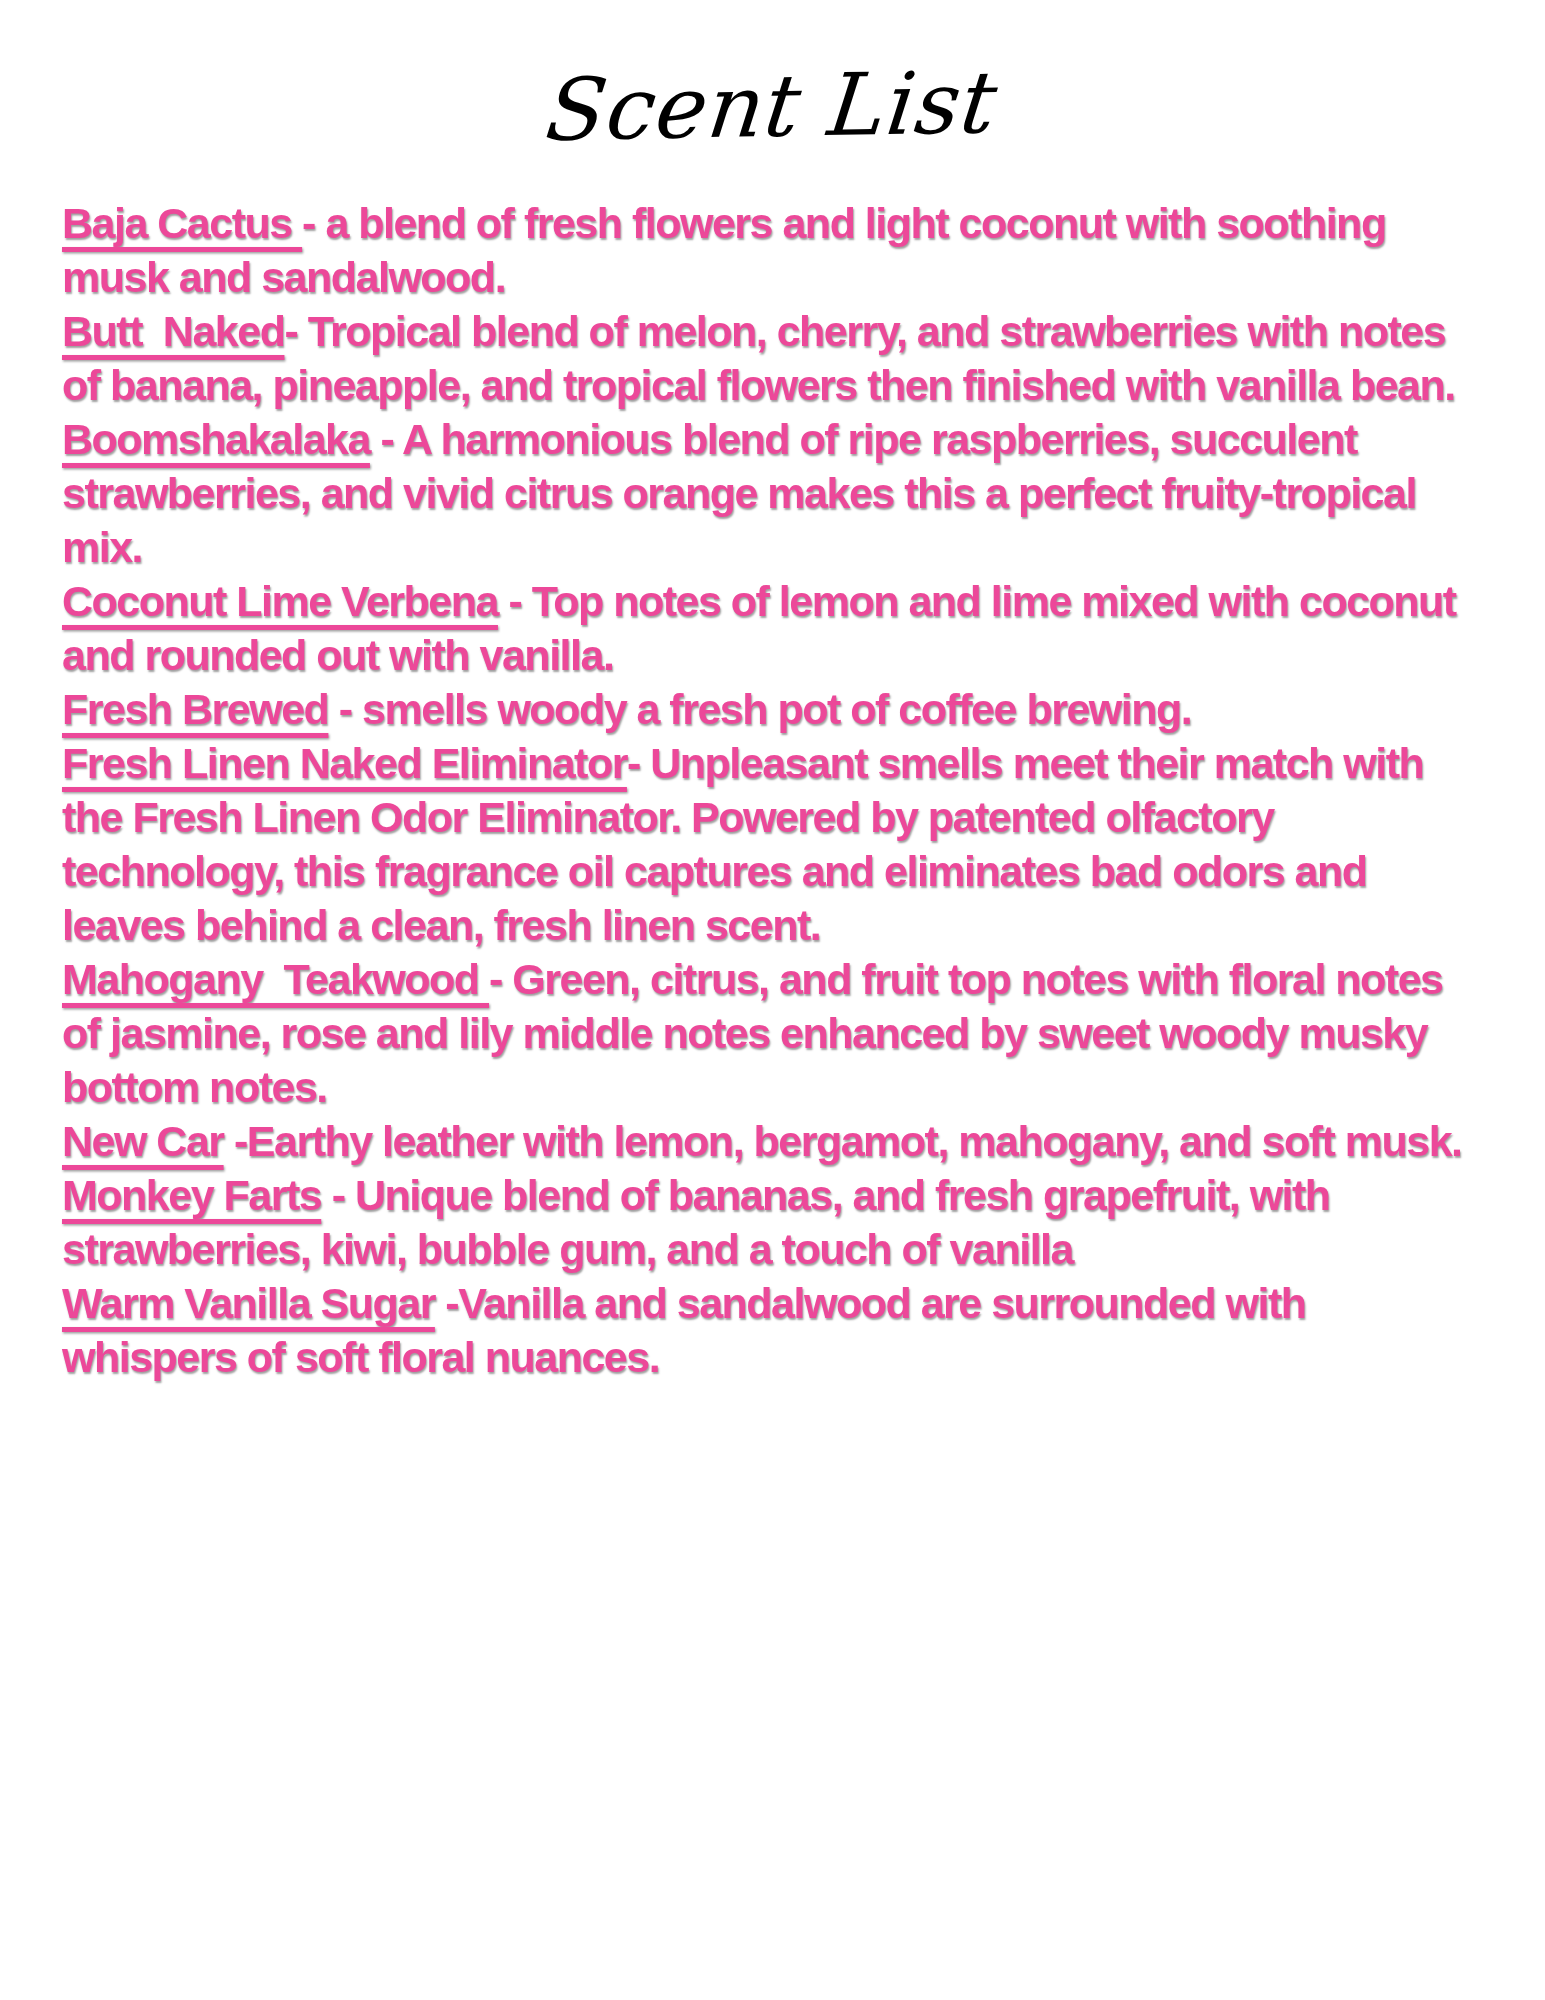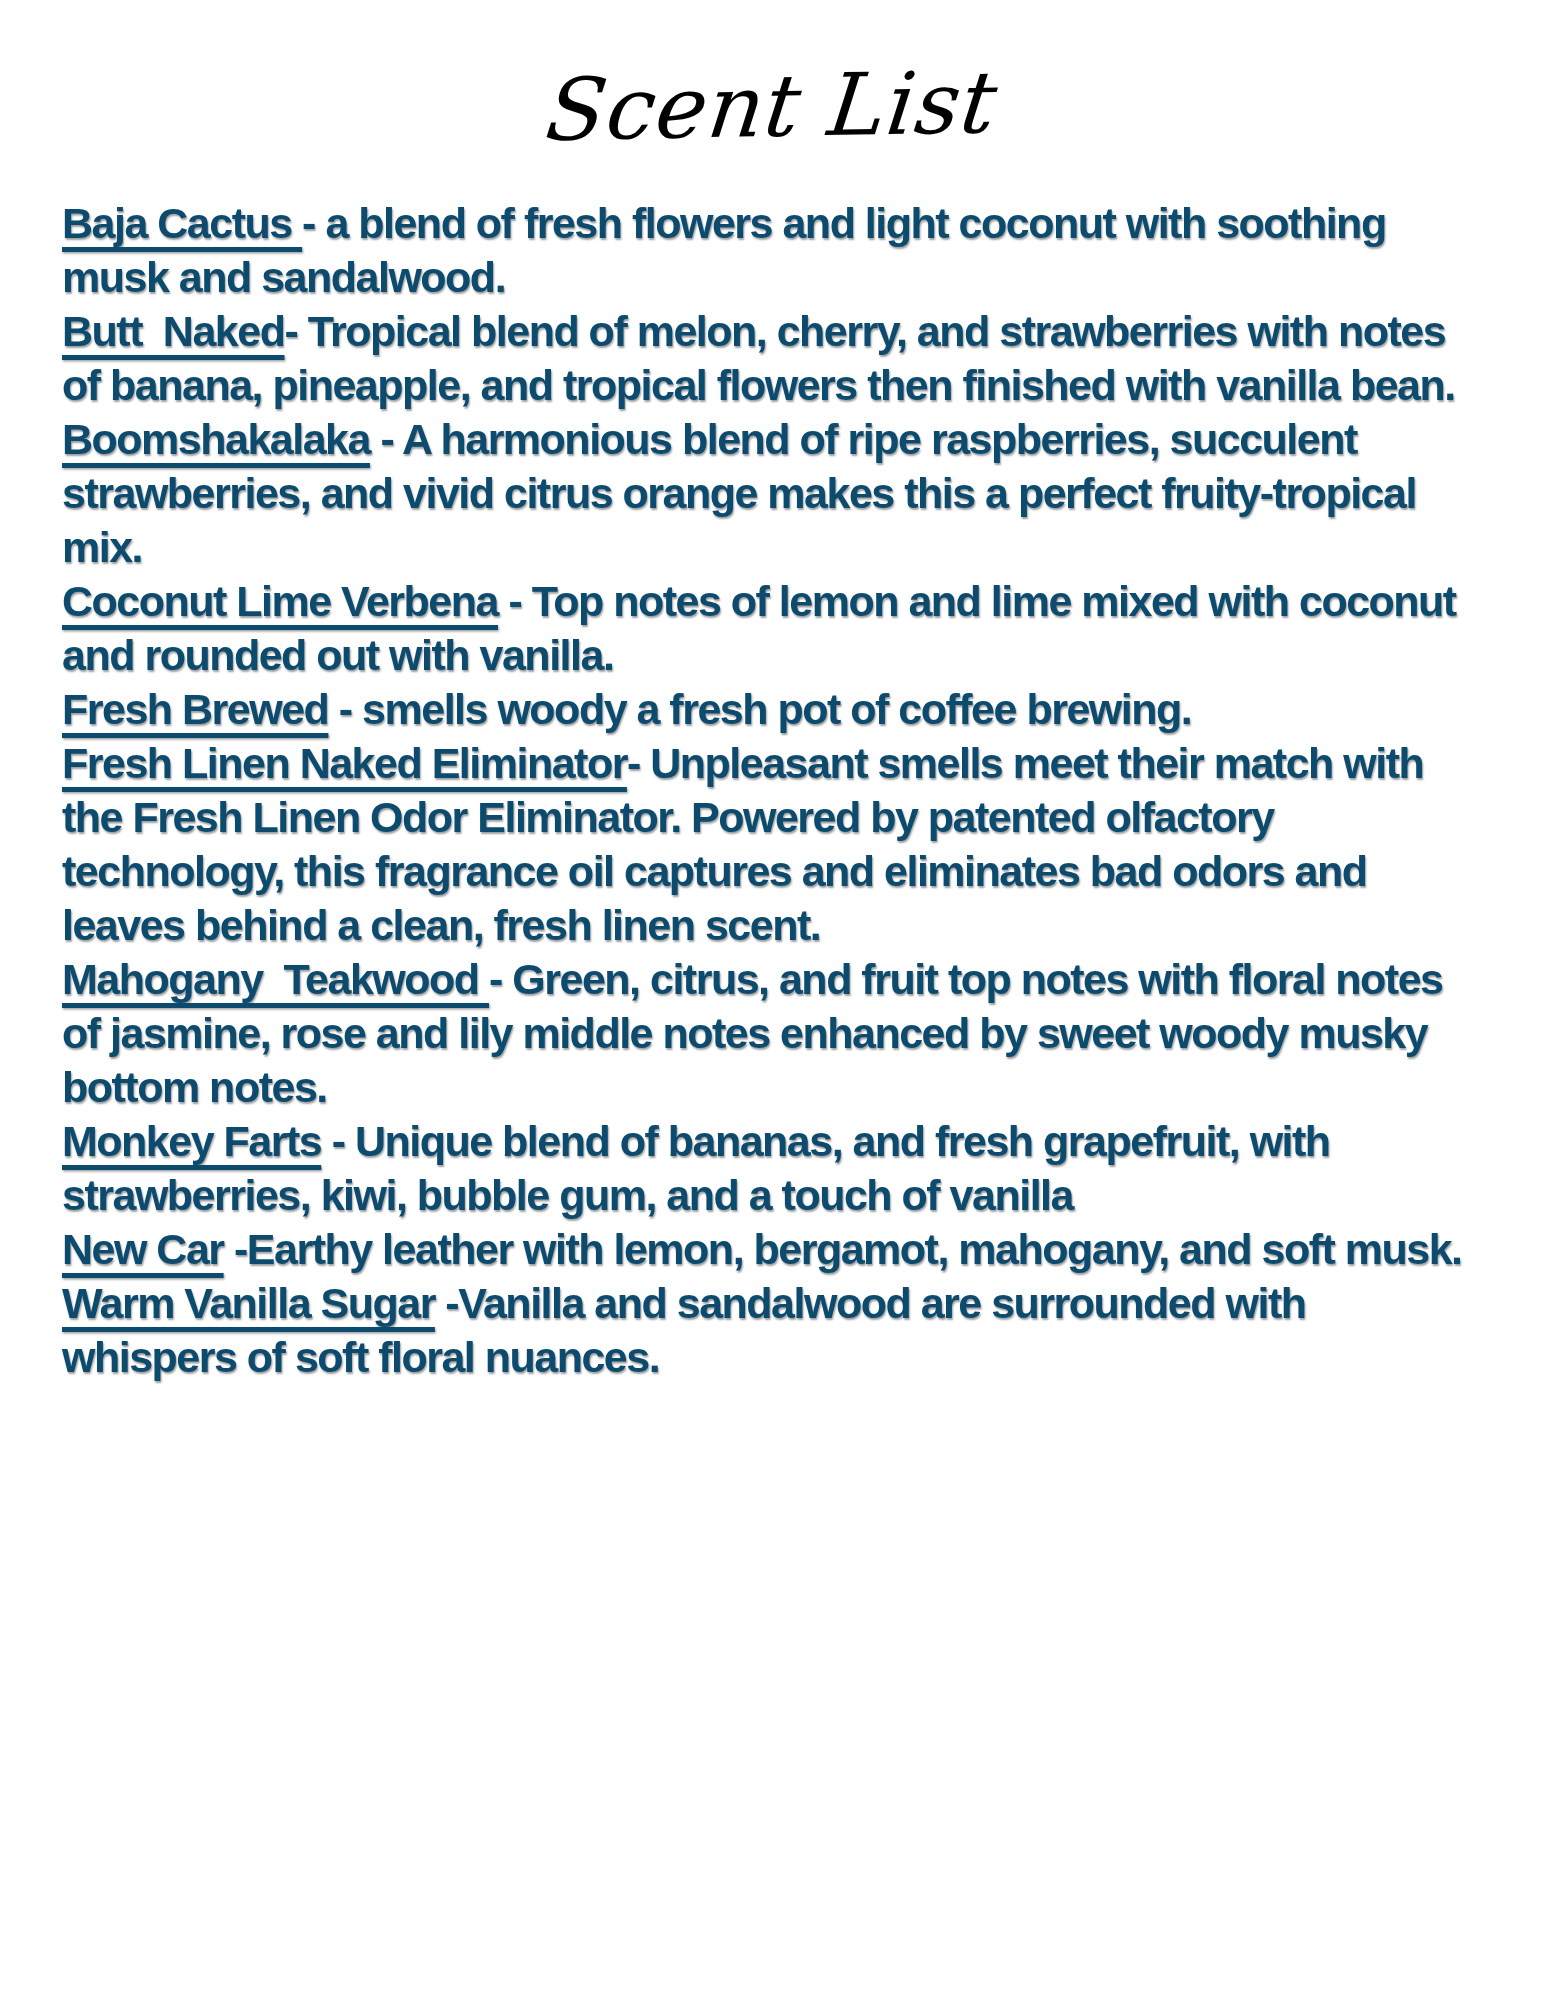--- a/index.html
+++ b/index.html
@@ -30,21 +30,21 @@
     display: inline-block;
     transform: skewX(-8deg) rotate(-1deg);
   }
   .list {
     margin: 36px 58px 0 62px;
     font-family: "Liberation Sans", sans-serif;
     font-weight: 700;
     font-size: 43px;
     line-height: 54px;
     letter-spacing: -1.5px;
-    color: #0c4a6e;
+    color: #ec4899;
     text-shadow: 1px 1.5px 2px rgba(0,0,0,0.38);
   }
   .entry {
     margin: 0;
     padding: 0;
   }
   .scent-name {
     text-decoration: underline;
     text-decoration-thickness: 5px;
     text-underline-offset: 9px;
@@ -70,21 +70,21 @@
     <p class="entry"><span class="scent-name">Boomshakalaka</span><span class="scent-desc"> - A harmonious blend of ripe raspberries, succulent strawberries, and vivid citrus orange makes this a perfect fruity-tropical mix.</span></p>
 
     <p class="entry"><span class="scent-name">Coconut Lime Verbena</span><span class="scent-desc"> - Top notes of lemon and lime mixed with coconut and rounded out with vanilla.</span></p>
 
     <p class="entry"><span class="scent-name">Fresh Brewed</span><span class="scent-desc"> - smells woody a fresh pot of coffee brewing.</span></p>
 
     <p class="entry"><span class="scent-name">Fresh Linen Naked Eliminator</span><span class="scent-desc">- Unpleasant smells meet their match with the Fresh Linen Odor Eliminator. Powered by patented olfactory technology, this fragrance oil captures and eliminates bad odors and leaves behind a clean, fresh linen scent.</span></p>
 
     <p class="entry"><span class="scent-name">Mahogany  Teakwood </span><span class="scent-desc">- Green, citrus, and fruit top notes with floral notes of jasmine, rose and lily middle notes enhanced by sweet woody musky bottom notes.</span></p>
 
+    <p class="entry"><span class="scent-name">New Car</span><span class="scent-desc"> -Earthy leather with lemon, bergamot, mahogany, and soft musk.</span></p>
+
     <p class="entry"><span class="scent-name">Monkey Farts</span><span class="scent-desc"> - Unique blend of bananas, and fresh grapefruit, with strawberries, kiwi, bubble gum, and a touch of vanilla</span></p>
-
-    <p class="entry"><span class="scent-name">New Car</span><span class="scent-desc"> -Earthy leather with lemon, bergamot, mahogany, and soft musk.</span></p>
 
 
     <p class="entry"><span class="scent-name">Warm Vanilla Sugar</span><span class="scent-desc"> -Vanilla and sandalwood are surrounded with whispers of soft floral nuances.</span></p>
 
   </div>
 </div>
 
 </body></html>

